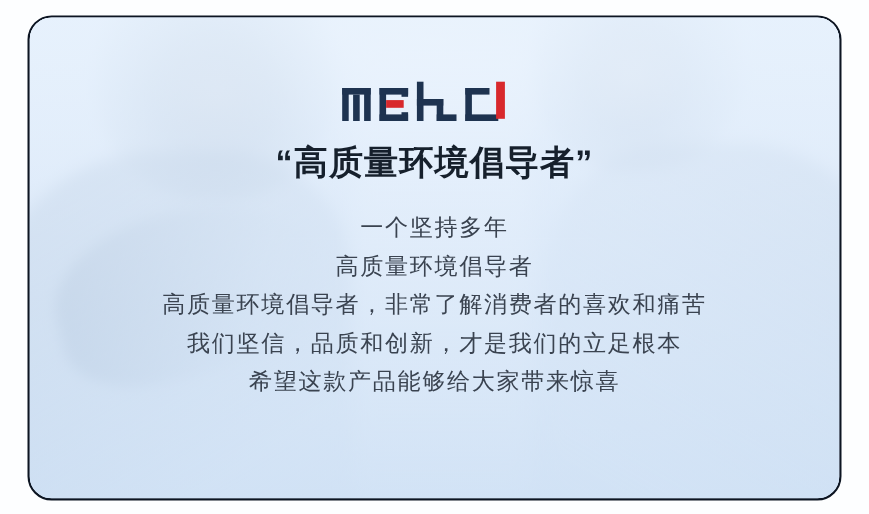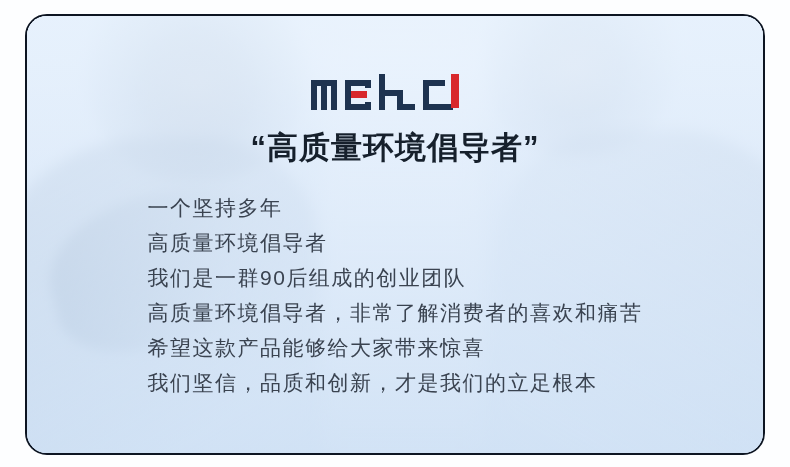--- a/index.html
+++ b/index.html
@@ -186,21 +186,21 @@
     letter-spacing: 1px;
     line-height: 1.15;
     white-space: nowrap;
   }
 
   
   .body-copy {
     margin-top: 24px;
     display: flex;
     flex-direction: column;
-    align-items: flex-start;
+    align-items: center;
   }
   .copy-line {
     font-size: 21px;
     color: #3a4350;
     line-height: 35px;
     letter-spacing: 1.5px;
     white-space: nowrap;
   }
 </style>
 </head>
@@ -257,21 +257,20 @@
             <rect x="140" y="0" width="8" height="34"></rect>
           </g>
         </svg>
       </div>
 
       <div class="headline">“高质量环境倡导者”</div>
 
       <div class="body-copy">
         <div class="copy-line">一个坚持多年</div>
         <div class="copy-line">高质量环境倡导者</div>
-        <div class="copy-line">我们是一群90后组成的创业团队</div>
         <div class="copy-line">高质量环境倡导者，非常了解消费者的喜欢和痛苦</div>
+        <div class="copy-line">我们坚信，品质和创新，才是我们的立足根本</div>
         <div class="copy-line">希望这款产品能够给大家带来惊喜</div>
-        <div class="copy-line">我们坚信，品质和创新，才是我们的立足根本</div>
       </div>
 
     </div>
   </div>
 </div>
 
 </body></html>

